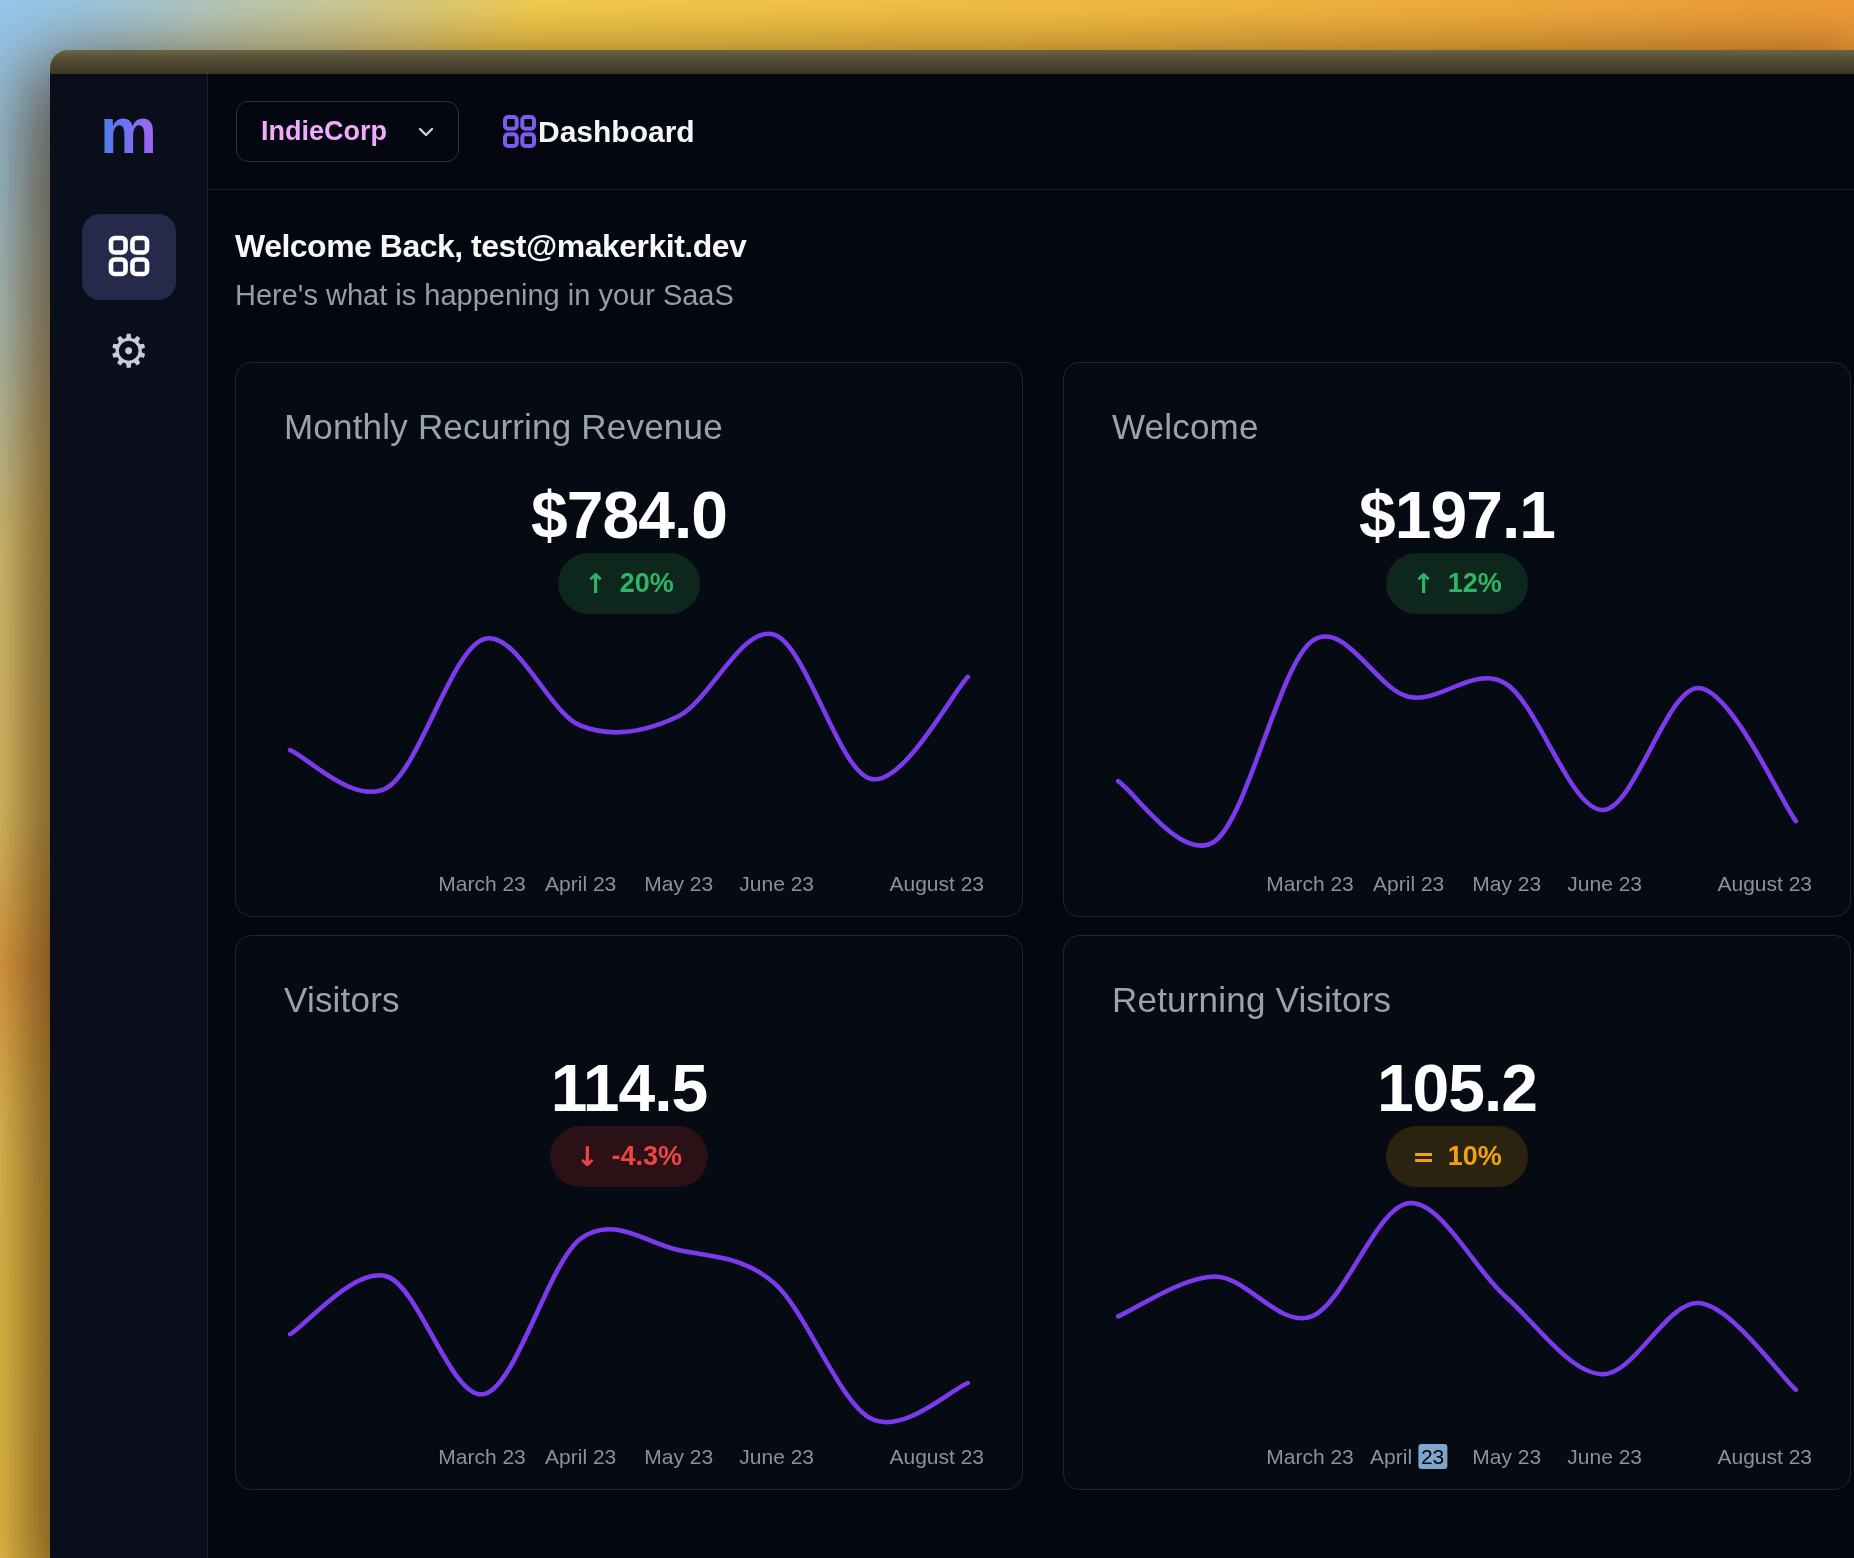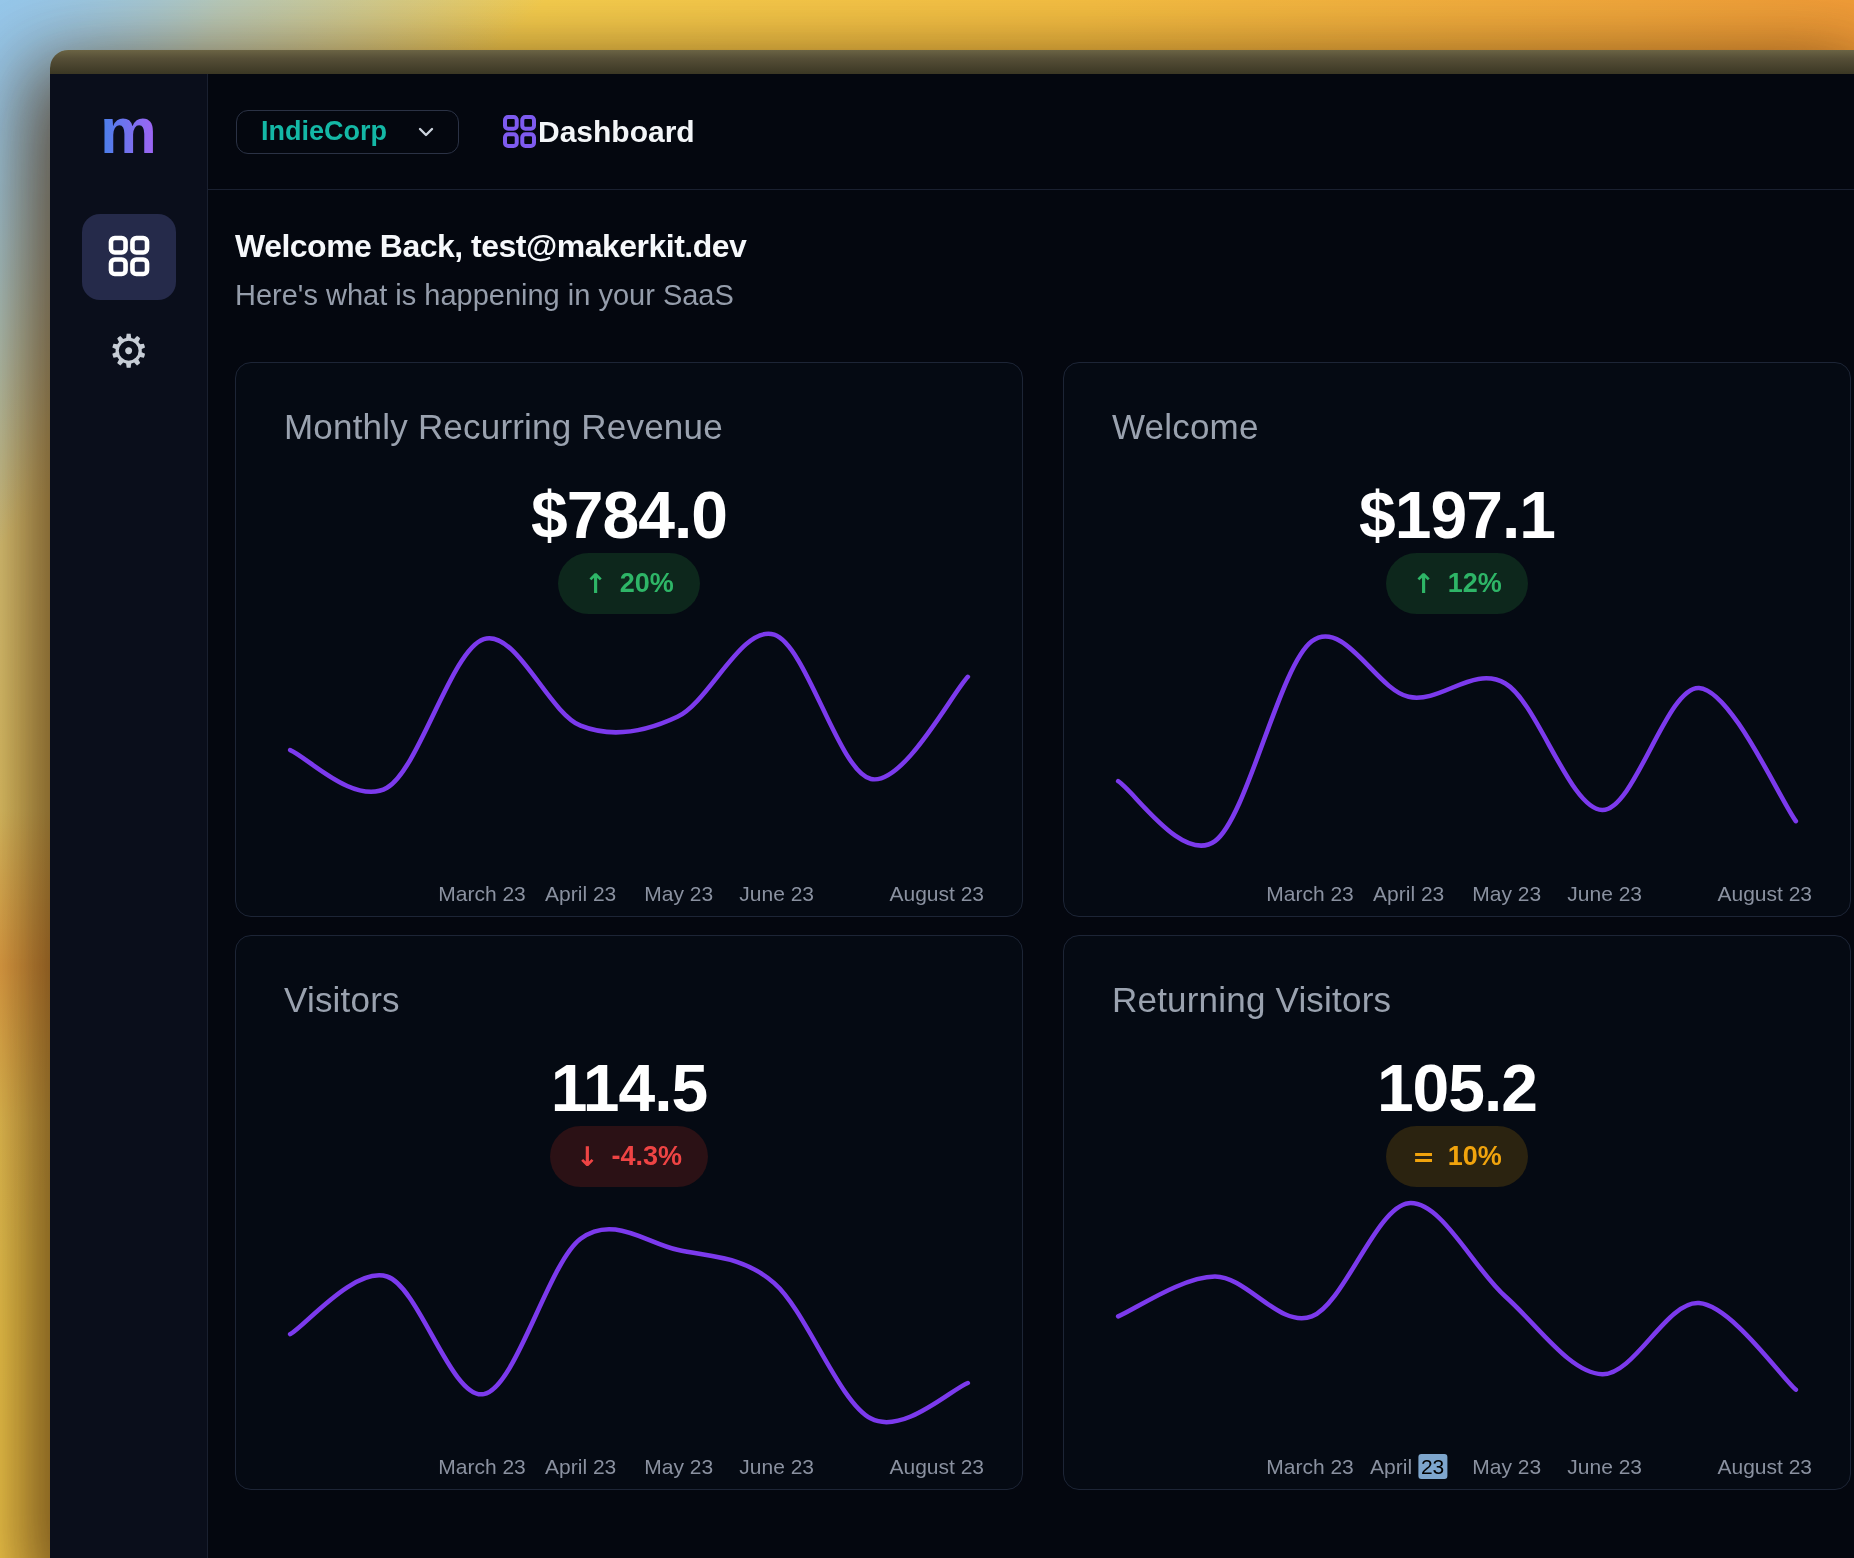--- a/index.html
+++ b/index.html
@@ -50,22 +50,22 @@
   }
   .nav-item.active svg{color:#ffffff;}
   .gear-glyph{font-size:46px;color:#c7cdd6;line-height:1;font-family:"DejaVu Sans",sans-serif;}
   
   .main{flex:1;display:flex;flex-direction:column;min-width:0;}
   .topbar{
     height:116px;flex:0 0 116px;border-bottom:1px solid #1a2030;
     display:flex;align-items:center;padding-left:28px;box-sizing:border-box;
   }
   .team-btn{
-    width:223px;height:44px;border-radius:12px;border:1px solid #2b3245;background:transparent;
-    color:#14b8a6;font-size:27px;font-weight:600;font-family:inherit;cursor:pointer;
+    width:223px;height:61px;border-radius:12px;border:1px solid #2b3245;background:transparent;
+    color:#f0abfc;font-size:27px;font-weight:600;font-family:inherit;cursor:pointer;
     display:flex;align-items:center;justify-content:space-between;padding:0 20px 0 24px;box-sizing:border-box;
   }
   .page-head{margin-left:42px;display:flex;align-items:center;font-size:30px;font-weight:600;color:#f3f5f8;}
   .page-head .icon{color:#7e5bef;display:flex;}
   
   .content{padding:38px 33px 0 27px;}
   .welcome-title{font-size:32px;font-weight:600;color:#f6f8fb;margin:0 0 14px;letter-spacing:-.5px;}
   .welcome-sub{font-size:29px;font-weight:400;color:#959dab;margin:0 0 50px;}
   .grid{display:grid;grid-template-columns:1fr 1fr;gap:18px 40px;}
   .card{
@@ -78,21 +78,21 @@
   .card-value{font-size:66px;font-weight:700;color:#ffffff;letter-spacing:-1px;}
   .badge{
     display:inline-flex;align-items:center;gap:13px;
     padding:15px 26px;border-radius:999px;font-size:27px;font-weight:600;white-space:nowrap;
   }
   .badge .badge-icon{font-weight:700;font-family:"DejaVu Sans",sans-serif;}
   .chart{margin-top:auto;height:250px;}
   .chart svg{width:100%;height:100%;display:block;}
   .ticks{position:relative;height:30px;margin-top:8px;}
   .tick{
-    position:absolute;top:10px;transform:translateX(-50%);
+    position:absolute;top:0;transform:translateX(-50%);
     font-size:21px;color:#8a91a0;white-space:nowrap;
   }
   .tick-highlight{border-radius:3px;padding:1px 3px;}
 </style>
 </head>
 <body>
 
 <div class="wallpaper">
   <div class="window">
     <div class="window-edge"></div>

